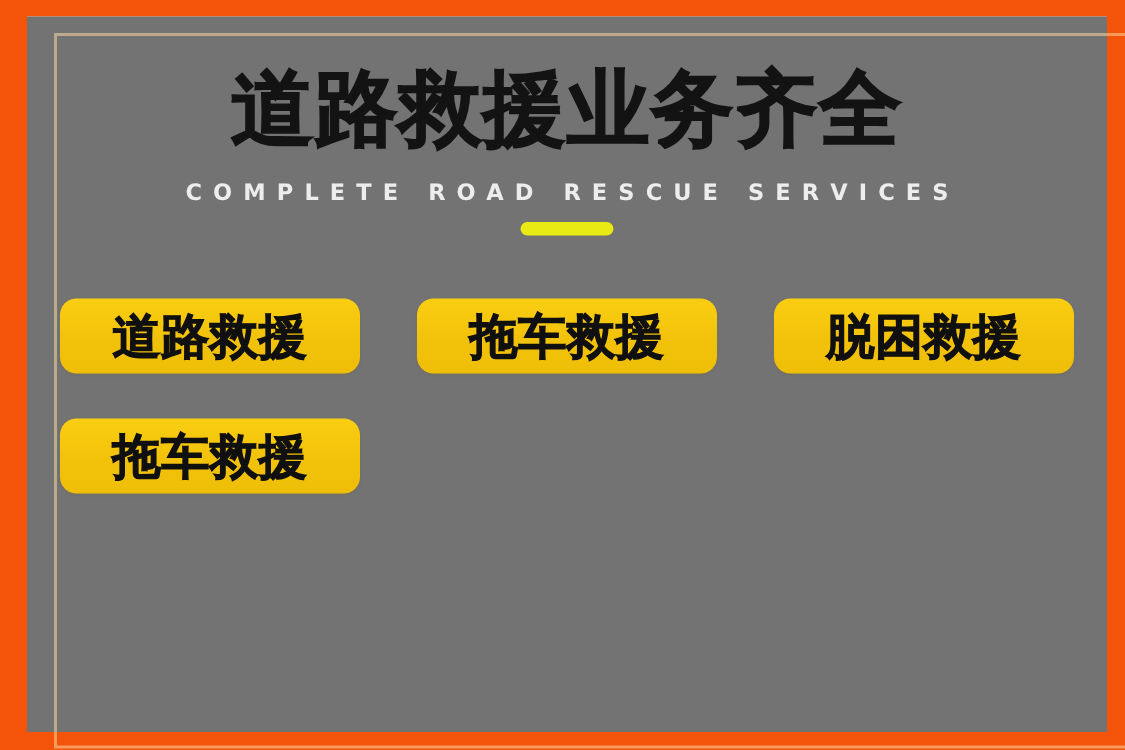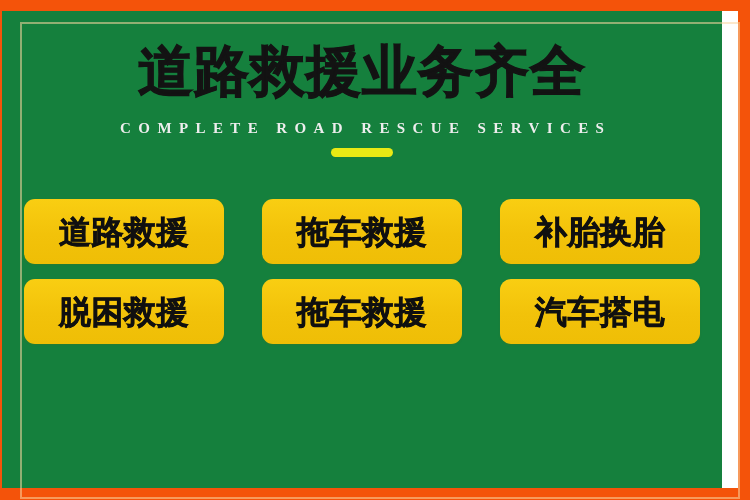--- a/index.html
+++ b/index.html
@@ -44,26 +44,25 @@
     position: absolute;
     left: 18px; top: 11px;
     width: 720px; height: 477px;
     box-shadow: inset 0 0 0 2px rgba(250, 214, 160, 0.55);
     pointer-events: none;
   }
 
   
   .canvas {
     position: absolute;
-    left: 2px;
+    left: 18px;
     top: 11px;
     width: 720px;
     height: 477px;
-    background: #15803d;
-    font-family: Liberation Serif, serif;
+    background: #737373;
   }
 
   
   .header {
     position: absolute;
     left: 0;
     top: 0;
     width: 720px;
     text-align: center;
   }
@@ -116,21 +115,21 @@
     width: 676px;
     display: grid;
     grid-template-columns: repeat(3, 200px);
     grid-template-rows: repeat(3, 57px);
     column-gap: 38px;
     row-gap: 23px;
   }
 
   .service-chip {
     width: 200px;
-    height: 65px;
+    height: 50px;
     border-radius: 11px;
     background: linear-gradient(180deg, #F9CE12 0%, #F2C20A 55%, #EFBE06 100%);
     display: flex;
     align-items: center;
     justify-content: center;
     box-shadow: 0 1px 2px rgba(120, 95, 0, 0.18);
     cursor: pointer;
     user-select: none;
   }
 
@@ -167,35 +166,29 @@
     <div class="grid">
 
       <div class="service-chip">
         <span class="chip-label">道路救援</span>
       </div>
 
       <div class="service-chip">
         <span class="chip-label">拖车救援</span>
       </div>
 
-      <div class="service-chip">
-        <span class="chip-label">补胎换胎</span>
-      </div>
 
 
       <div class="service-chip">
         <span class="chip-label">脱困救援</span>
       </div>
 
       <div class="service-chip">
         <span class="chip-label">拖车救援</span>
       </div>
 
 
-      <div class="service-chip">
-        <span class="chip-label">汽车搭电</span>
-      </div>
 
 
     </div>
 
   </div>
 </div>
 
 </body></html>

